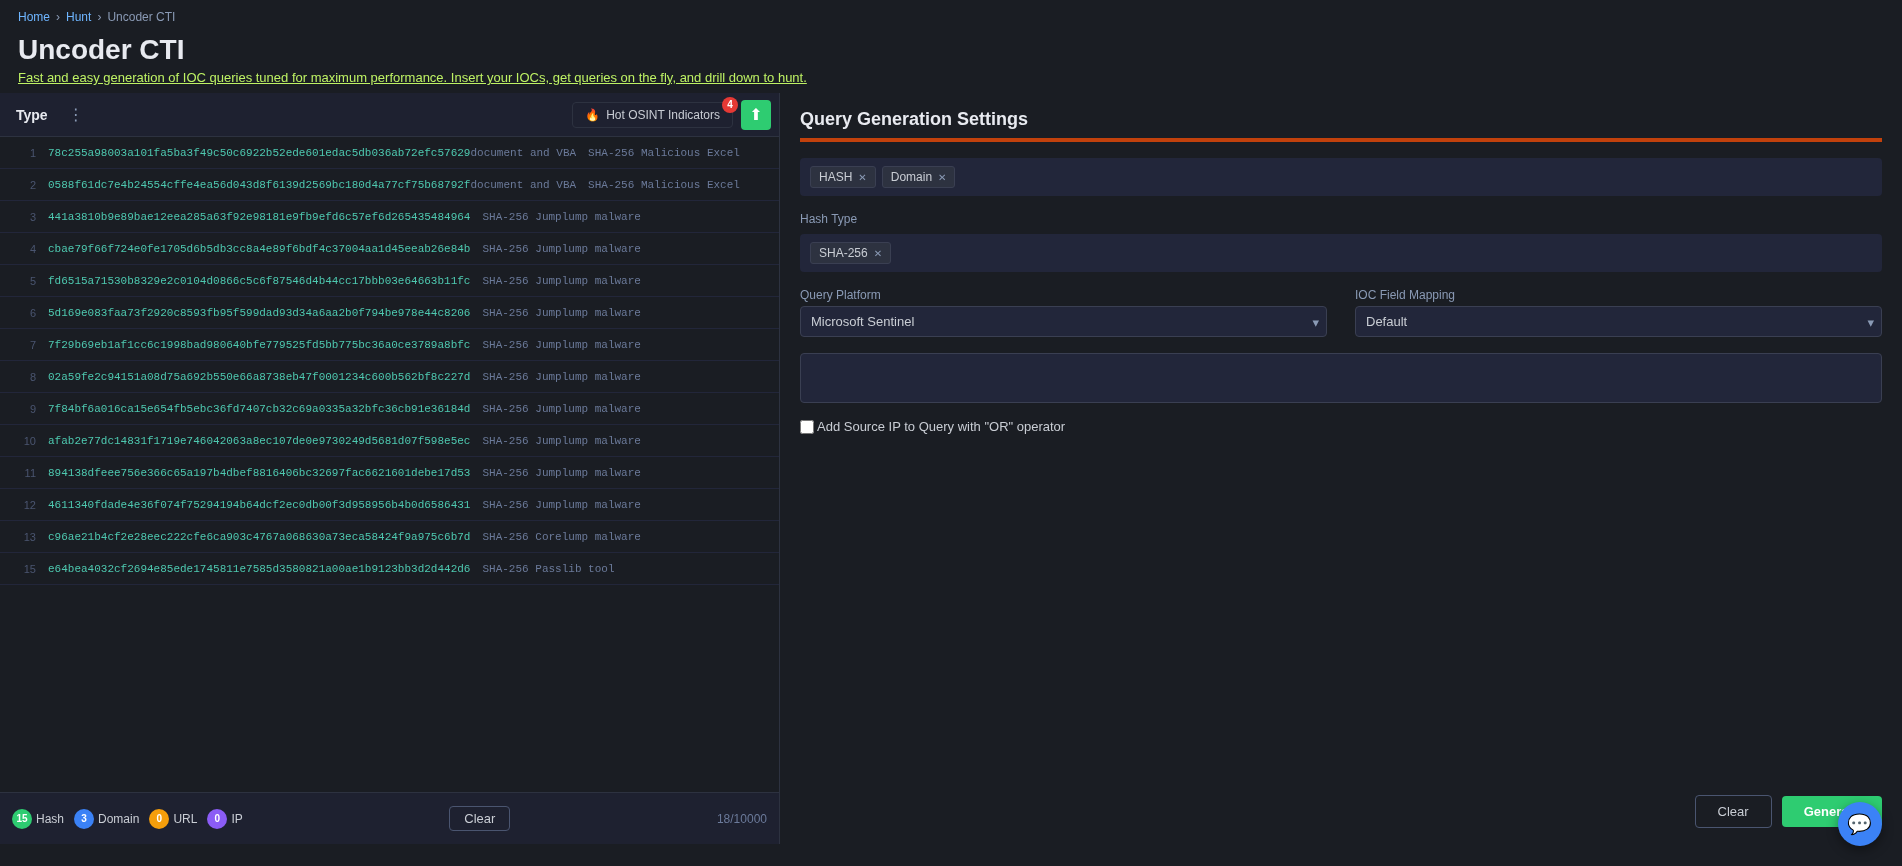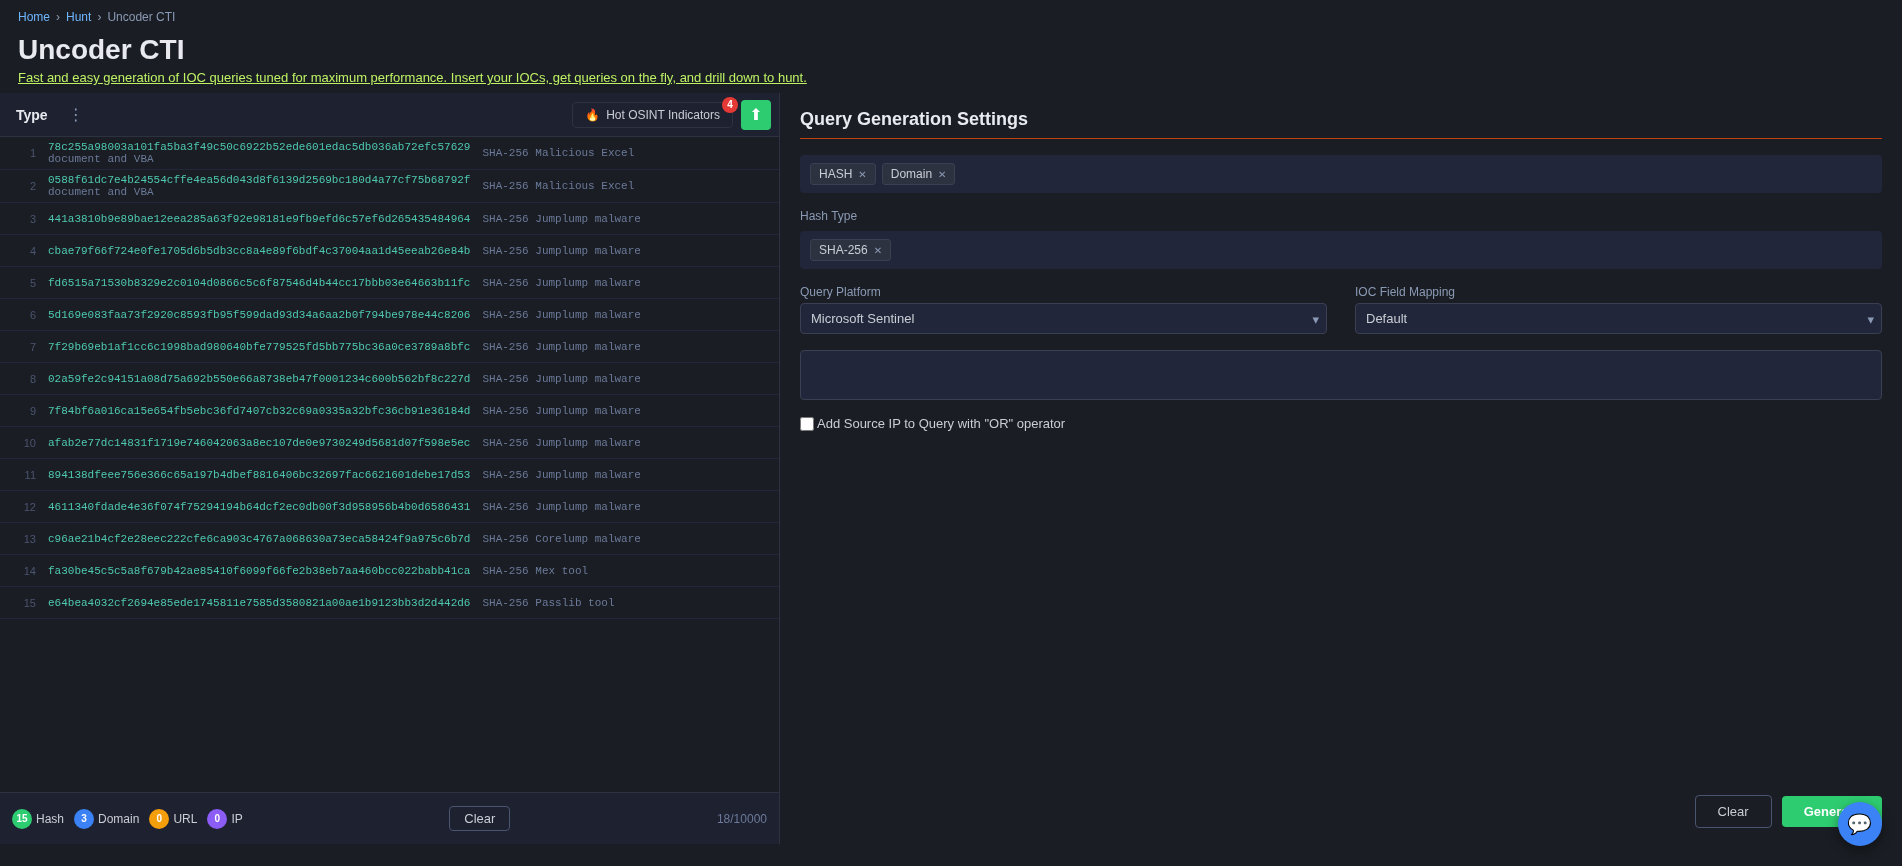--- a/index.html
+++ b/index.html
@@ -194,21 +194,21 @@
       display: flex;
       flex-direction: column;
       gap: 16px;
       background: #1a1d23;
     }
     .settings-title {
       font-size: 18px;
       font-weight: 600;
       color: #e8eaf0;
       padding-bottom: 8px;
-      border-bottom: 1px solid #c2410c;
+      border-bottom: 4px solid #c2410c;
     }
     .settings-section-label {
       font-size: 12px;
       color: #8a9ab5;
       margin-bottom: 8px;
     }
     .tag-row {
       display: flex;
       flex-wrap: wrap;
       gap: 6px;
@@ -359,21 +359,21 @@
       display: flex;
       align-items: center;
       justify-content: center;
       color: #fff;
       font-size: 20px;
       cursor: pointer;
       box-shadow: 0 4px 12px rgba(0,0,0,0.4);
     }
     .two-line-ioc {
       display: flex;
-      flex-direction: column;
+      flex-direction: row;
     }
   </style>
 </head>
 <body>
 
 <div class="breadcrumb">
   <a href="#">Home</a>
   <span>›</span>
   <a href="#">Hunt</a>
   <span>›</span>
@@ -502,28 +502,20 @@
     </div>
         <div class="ioc-row">
       <span class="row-num">13</span>
       <div class="two-line-ioc">
         <span class="ioc-hash">c96ae21b4cf2e28eec222cfe6ca903c4767a068630a73eca58424f9a975c6b7d</span>
 
       </div>
       <span class="ioc-label">SHA-256  Corelump malware</span>
     </div>
         <div class="ioc-row">
-      <span class="row-num">14</span>
-      <div class="two-line-ioc">
-        <span class="ioc-hash">fa30be45c5c5a8f679b42ae85410f6099f66fe2b38eb7aa460bcc022babb41ca</span>
-
-      </div>
-      <span class="ioc-label">SHA-256  Mex tool</span>
-    </div>
-        <div class="ioc-row">
       <span class="row-num">15</span>
       <div class="two-line-ioc">
         <span class="ioc-hash">e64bea4032cf2694e85ede1745811e7585d3580821a00ae1b9123bb3d2d442d6</span>
 
       </div>
       <span class="ioc-label">SHA-256  Passlib tool</span>
     </div>
       </div>
 
     <div class="ioc-bottom-bar" id="bottom-bar">

